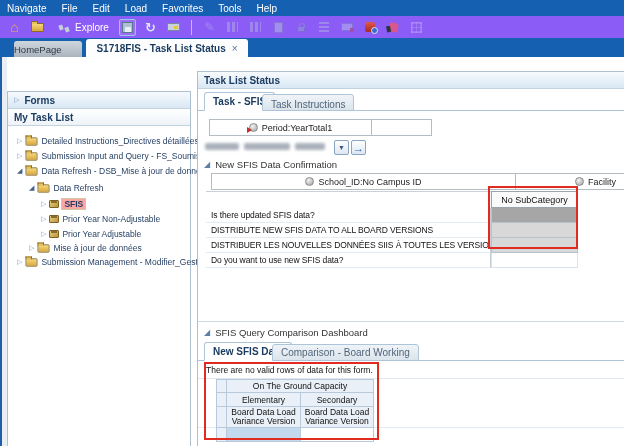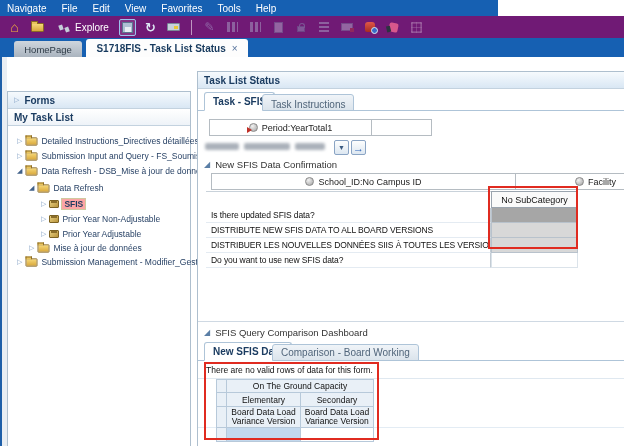--- a/index.html
+++ b/index.html
@@ -1,23 +1,23 @@
 <!DOCTYPE html>
 <html><head>
 <meta charset="utf-8">
 <style>
   html,body{margin:0;padding:0;background:#666;}
   *{box-sizing:border-box;}
   .screen{position:relative;width:624px;height:446px;background:#fff;overflow:hidden;
     font-family:"Liberation Sans","DejaVu Sans",sans-serif;color:#222;}
   
-  .menubar{position:absolute;left:0;top:0;width:498px;height:16px;background:#1660b2;
+  .menubar{position:absolute;left:0;top:0;width:624px;height:16px;background:#1660b2;
     display:flex;align-items:center;gap:15px;padding:0 7px;}
   .menubar span{color:#fff;font-size:10px;cursor:default;}
-  .toolbar{position:absolute;left:0;top:16px;width:624px;height:22px;background:#701a75;
+  .toolbar{position:absolute;left:0;top:16px;width:624px;height:22px;background:#8b5cf6;
     display:flex;align-items:center;gap:6px;padding:0 6px;}
   .tbi{width:17px;height:17px;display:inline-flex;align-items:center;justify-content:center;
     font-size:12px;position:relative;flex:0 0 auto;}
   .dis{opacity:.4;}
   .explore-label{color:#fff;font-size:10px;margin:0 4px 0 0;}
   .tsep{width:1px;height:15px;background:rgba(255,255,255,.55);margin:0 3px;flex:0 0 auto;}
   .boxed{border:1px solid #9cc2ee;background:rgba(255,255,255,.12);border-radius:2px;}
   .i-home::before{content:"⌂";color:#f2b23c;font-weight:bold;font-size:14px;}
   .fold{position:relative;width:13px;height:9px;background:linear-gradient(#f6d878,#d9a83c);
     border:1px solid #8a6a24;border-radius:1px;}
@@ -42,21 +42,21 @@
   .i-dbred{width:10px;height:10px;background:linear-gradient(#e05848,#a82c20);border-radius:3px 3px 2px 2px;position:relative;}
   .i-dbred::after{content:"";position:absolute;right:-3px;bottom:-2px;width:5px;height:5px;border-radius:50%;
     background:#3a6cc8;border:1px solid #dce8f4;}
   .i-run{width:9px;height:9px;background:#d8578c;border-radius:2px;transform:rotate(12deg);position:relative;}
   .i-run::after{content:"";position:absolute;left:-2px;bottom:-1px;width:4px;height:6px;background:#2c3440;transform:rotate(-25deg);}
   .i-grid{width:11px;height:11px;border:1px solid rgba(255,255,255,.6);
     background:linear-gradient(rgba(255,255,255,.4) 1px,transparent 1px),
                linear-gradient(90deg,rgba(255,255,255,.4) 1px,transparent 1px);background-size:4px 4px;}
   .doctabs{position:absolute;left:0;top:38px;width:624px;height:19px;background:#1660b2;}
   .dtab-inactive{position:absolute;left:14px;top:3px;width:68px;height:16px;background:linear-gradient(#cfd6dd,#aab4bf);
-    border-radius:3px 3px 0 0;font-size:9.5px;color:#2d3a46;display:flex;align-items:center;justify-content:center;}
+    border-radius:3px 3px 0 0;font-size:9.5px;color:#2d3a46;display:flex;align-items:center;}
   .dtab-active{position:absolute;left:86px;top:1px;width:162px;height:18px;background:#fdfdfd;
     border-radius:3px 3px 0 0;font-size:10px;font-weight:bold;color:#173a5e;
     display:flex;align-items:center;justify-content:center;gap:6px;}
   .dtab-close{font-weight:normal;color:#57749c;font-size:10px;cursor:pointer;}
   
   .content{position:absolute;left:0;top:57px;width:624px;height:389px;background:#fff;}
   .edge-strip{position:absolute;left:0;top:57px;width:2px;height:389px;background:#1e5fa8;}
   .edge-strip2{position:absolute;left:2px;top:57px;width:5px;height:389px;background:#e9eef3;}
   .panel{position:absolute;background:#fff;border:1px solid #aebfce;}
   .phead{height:17px;background:linear-gradient(#f6fafd,#d9e7f4);border-bottom:1px solid #c3d2df;
@@ -129,21 +129,21 @@
 </style>
 </head>
 <body>
 
 <div class="screen">
 
   <div class="menubar">
     <span>Navigate</span>
     <span>File</span>
     <span>Edit</span>
-    <span>View</span>
+    <span>Load</span>
     <span>Favorites</span>
     <span>Tools</span>
     <span>Help</span>
   </div>
 
   <div class="toolbar">
     <span class="tbi i-home"></span>
     <span class="tbi">
         <span class="fold"></span>
       </span>

